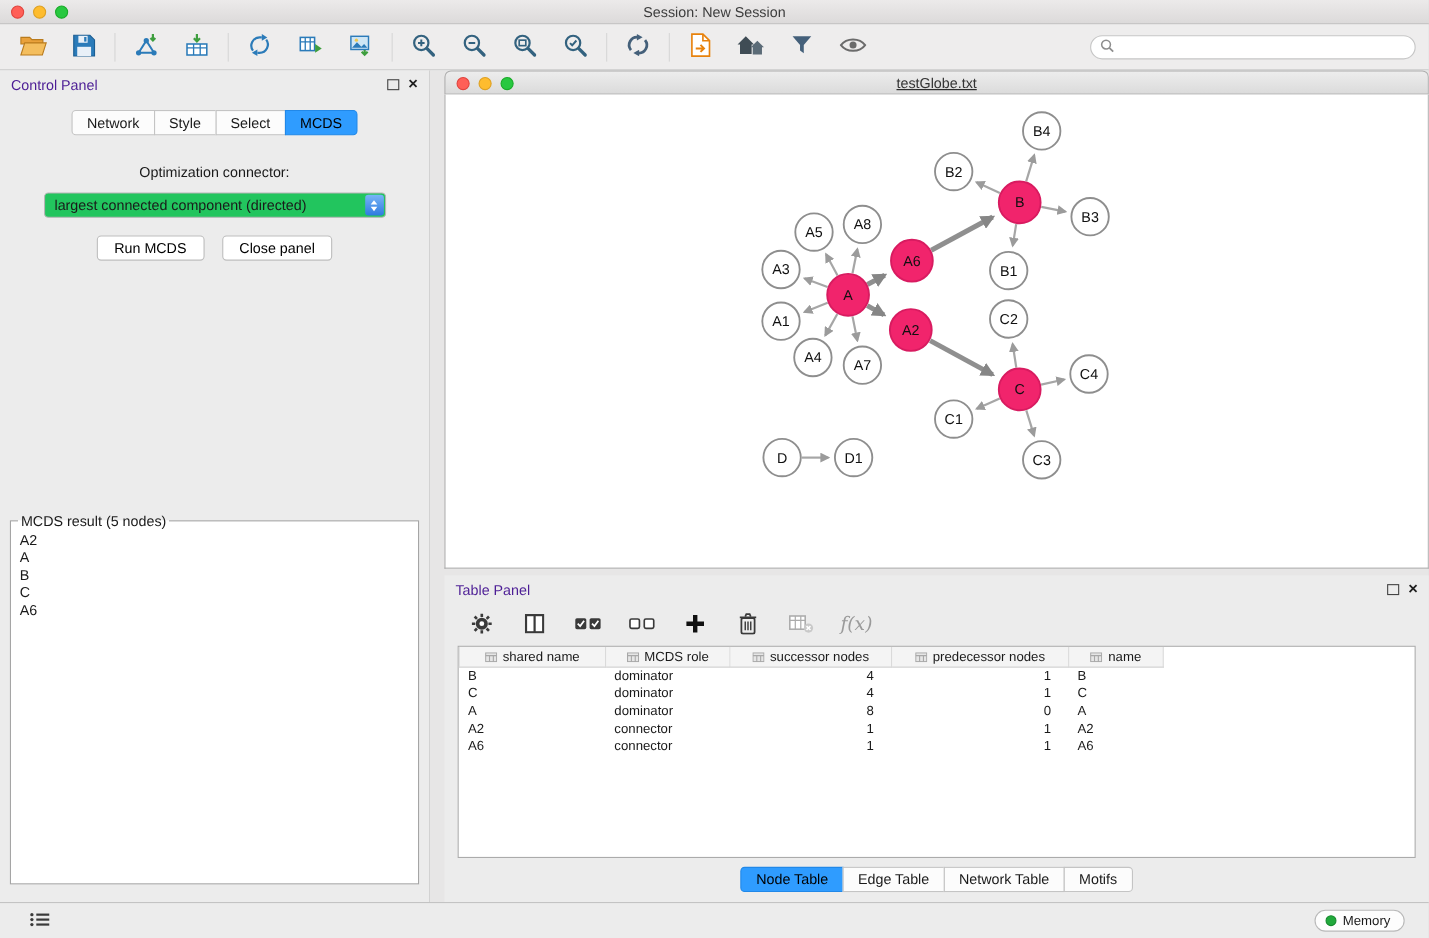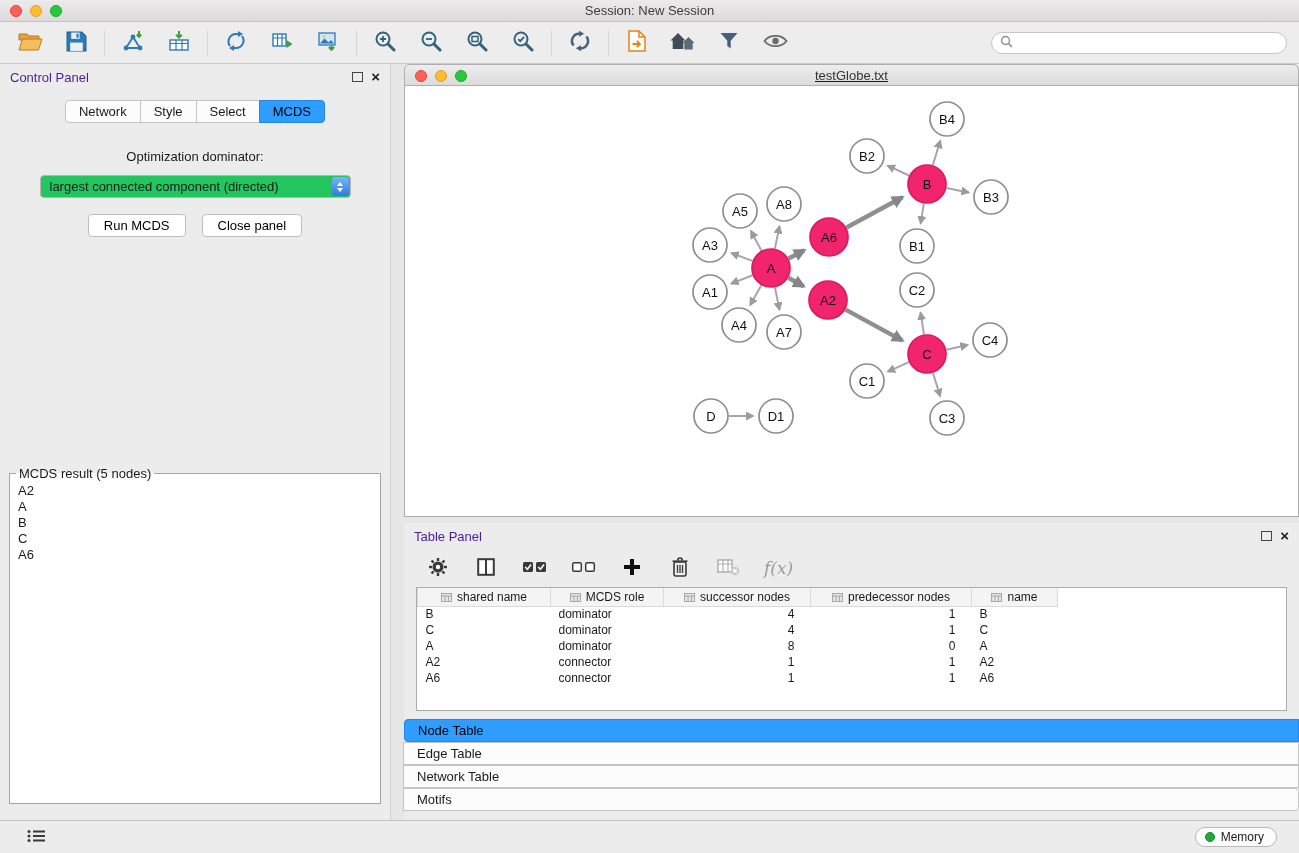--- a/index.html
+++ b/index.html
@@ -90,21 +90,21 @@
   .fx-label { font-family:"DejaVu Serif","Liberation Serif",serif; font-style:italic; font-size:17px; color:#9A9A9A; }
 
   .tp-table-box { margin:0 12px; background:#fff; border:1px solid #ABABAB; flex:1; overflow:hidden; }
   table.datatable { border-collapse:collapse; font-size:12px; table-layout:fixed; }
   table.datatable th { background:#F4F4F4; border:1px solid #DADADA; border-top:none; font-weight:400; height:18px;
                        padding:1px 4px; text-align:center; white-space:nowrap; overflow:hidden; }
   table.datatable th svg { vertical-align:-1px; margin-right:5px; }
   table.datatable td { height:16px; padding:0 8px; white-space:nowrap; overflow:hidden; }
   table.datatable td.num { text-align:right; padding-right:16px; }
 
-  .tp-tabs { margin:8px 0 9px;flex-direction:column; }
+  .tp-tabs { margin:8px 0 9px; }
 
   
   .statusbar { height:33px; flex:0 0 auto; background:#ECECEC; border-top:1px solid #C3C3C3; display:flex;
                align-items:center; padding:0 22px; }
   .memory-btn { margin-left:auto; display:flex; align-items:center; gap:6px; background:#FDFDFD; border:1px solid #B9B9B9;
                 border-radius:11px; padding:2px 12px 2px 9px; font-size:12px; cursor:default; }
   .memdot { width:10px; height:10px; border-radius:50%; background:#21A93C; border:1px solid #178A2E; }
   .sb-listbtn { width:28px; height:22px; display:flex; align-items:center; justify-content:center; cursor:default; }
 </style>
 </head>
@@ -271,21 +271,21 @@
         <span class="close-x">×</span>
       </div>
 
       <div class="seg-row cp-tabs">
           <div class="seg-tab">Network</div>
           <div class="seg-tab">Style</div>
           <div class="seg-tab">Select</div>
           <div class="seg-tab active">MCDS</div>
         </div>
 
-      <div class="opt-label">Optimization dominator:</div>
+      <div class="opt-label">Optimization connector:</div>
 
       <div class="combo">
         <span class="combo-value">largest connected component (directed)</span>
         <span class="stepper">
             <span class="tri-up"></span>
             <span class="tri-down"></span>
           </span>
       </div>
 
       <div class="cp-buttons">

